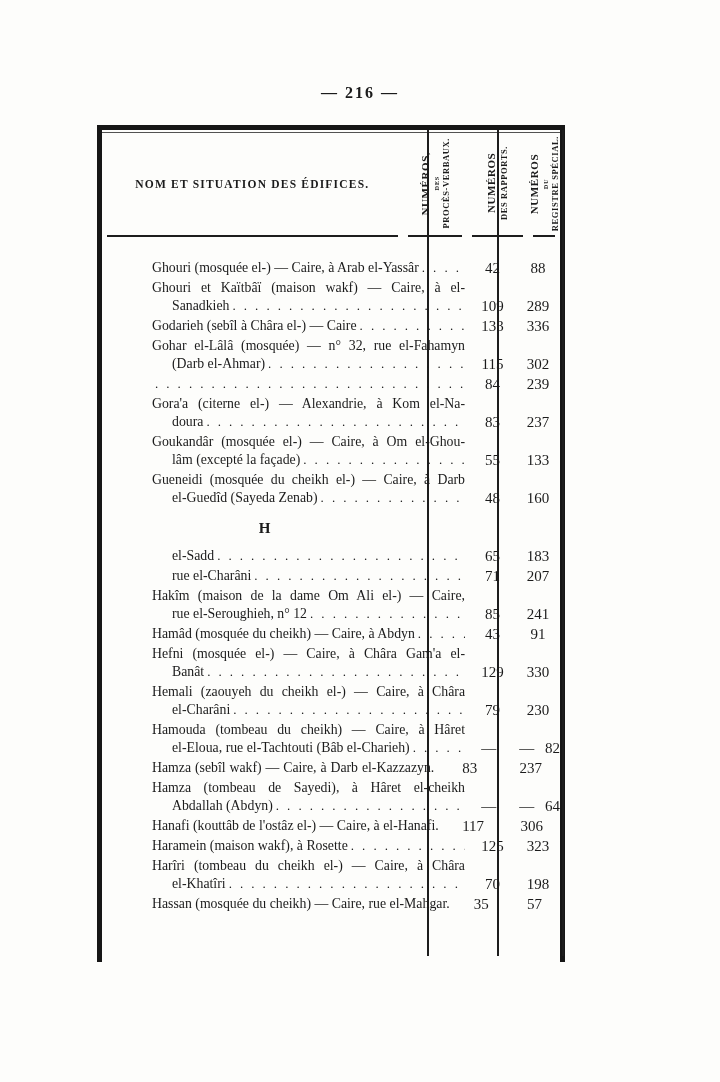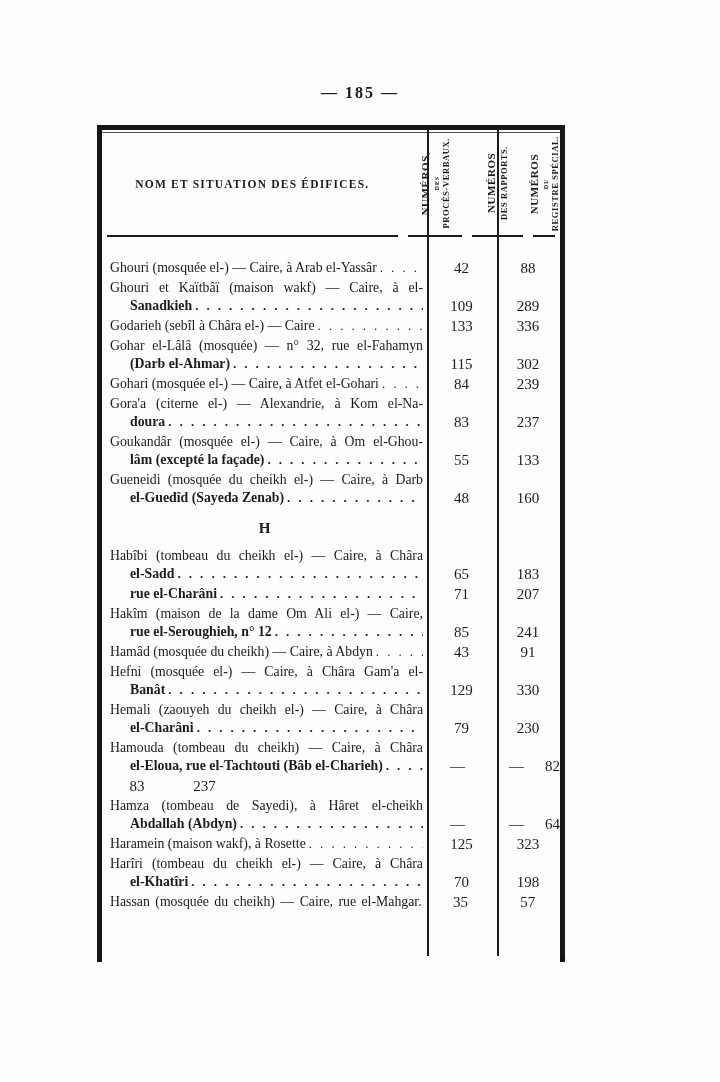--- a/index.html
+++ b/index.html
@@ -29,40 +29,40 @@
   .hc1{width:325px}.hc2{width:70px}.hc3{width:65px}.hc4{flex:1}
   .col1-title{font-weight:bold;font-size:11.5px;letter-spacing:1.2px;text-align:center;padding:0 10px;}
 
   .vhead{writing-mode:vertical-rl;transform:rotate(180deg);text-align:center;}
   .vl{font-weight:bold;letter-spacing:.6px;line-height:1.25;}
   .vl-lg{font-size:11px;}
   .vl-sm{font-size:6.5px;}
   .vl-md{font-size:8.5px;}
 
   .tbody{position:absolute;top:107px;left:0;right:0;bottom:0;padding-top:22px;box-sizing:border-box;}
-  .entry{display:flex;align-items:flex-end;margin-bottom:2px;}
+  .entry{display:flex;align-items:flex-end;margin-bottom:2px;margin-left:42px;}
   .cell-name{
     width:325px;box-sizing:border-box;padding-left:8px;padding-right:4px;
     font-size:13.8px;line-height:18px;
   }
   .line{height:18px;}
   .line-full{white-space:nowrap;overflow:hidden;text-align:justify;text-align-last:justify;}
-  .cont{padding-left:20px;font-weight:bold;}
+  .cont{padding-left:20px;}
   .line-last{display:flex;align-items:baseline;overflow:hidden;}
   .line-last .lt{white-space:nowrap;}
   .line-last .dots{flex:1 1 auto;overflow:hidden;white-space:nowrap;letter-spacing:2.4px;padding-left:3px;font-size:13px;}
   .cell-num{box-sizing:border-box;text-align:center;font-size:15px;line-height:18px;}
   .num-pv{width:70px}.num-rap{width:65px}.num-reg{flex:1}
   .sec-head{width:325px;box-sizing:border-box;text-align:center;font-weight:bold;font-size:15px;line-height:18px;margin:12px 0 10px;}
 </style>
 </head>
 <body>
 
 <div class="page">
-  <div class="folio">— 185 —</div>
+  <div class="folio">— 216 —</div>
 
   <div class="table-frame">
     <div class="vline vline1"></div>
     <div class="vline vline2"></div>
     <div class="vline vline3"></div>
 
     <div class="head-row">
       <div class="hc hc1">
         <div class="col1-title">NOM ET SITUATION DES ÉDIFICES.</div>
       </div>
@@ -131,21 +131,20 @@
               <span class="dots">. . . . . . . . . . . . . . . . . . . . . . . . . . . . . . . . . . . . . . . . . . . . . . . . . . . . . . . . . . . .</span>
             </div>
           </div>
           <div class="cell-num num-pv">115</div>
           <div class="cell-num num-rap">302</div>
           <div class="cell-num num-reg"></div>
         </div>
         <div class="entry">
           <div class="cell-name">
             <div class="line line-last">
-              <span class="lt">Gohari (mosquée el-) — Caire, à Atfet el-Gohari</span>
               <span class="dots">. . . . . . . . . . . . . . . . . . . . . . . . . . . . . . . . . . . . . . . . . . . . . . . . . . . . . . . . . . . .</span>
             </div>
           </div>
           <div class="cell-num num-pv">84</div>
           <div class="cell-num num-rap">239</div>
           <div class="cell-num num-reg"></div>
         </div>
         <div class="entry">
           <div class="cell-name">
             <div class="line line-full">Gora'a (citerne el-) — Alexandrie, à Kom el-Na-</div>
@@ -178,21 +177,20 @@
               <span class="dots">. . . . . . . . . . . . . . . . . . . . . . . . . . . . . . . . . . . . . . . . . . . . . . . . . . . . . . . . . . . .</span>
             </div>
           </div>
           <div class="cell-num num-pv">48</div>
           <div class="cell-num num-rap">160</div>
           <div class="cell-num num-reg"></div>
         </div>
         <div class="sec-head">H</div>
         <div class="entry">
           <div class="cell-name">
-            <div class="line line-full">Habîbi (tombeau du cheikh el-) — Caire, à Châra</div>
             <div class="line line-last cont">
               <span class="lt">el-Sadd</span>
               <span class="dots">. . . . . . . . . . . . . . . . . . . . . . . . . . . . . . . . . . . . . . . . . . . . . . . . . . . . . . . . . . . .</span>
             </div>
           </div>
           <div class="cell-num num-pv">65</div>
           <div class="cell-num num-rap">183</div>
           <div class="cell-num num-reg"></div>
         </div>
         <div class="entry">
@@ -248,49 +246,60 @@
               <span class="lt">el-Charâni</span>
               <span class="dots">. . . . . . . . . . . . . . . . . . . . . . . . . . . . . . . . . . . . . . . . . . . . . . . . . . . . . . . . . . . .</span>
             </div>
           </div>
           <div class="cell-num num-pv">79</div>
           <div class="cell-num num-rap">230</div>
           <div class="cell-num num-reg"></div>
         </div>
         <div class="entry">
           <div class="cell-name">
-            <div class="line line-full">Hamouda (tombeau du cheikh) — Caire, à Châra</div>
+            <div class="line line-full">Hamouda (tombeau du cheikh) — Caire, à Hâret</div>
             <div class="line line-last cont">
               <span class="lt">el-Eloua, rue el-Tachtouti (Bâb el-Charieh)</span>
               <span class="dots">. . . . . . . . . . . . . . . . . . . . . . . . . . . . . . . . . . . . . . . . . . . . . . . . . . . . . . . . . . . .</span>
             </div>
           </div>
           <div class="cell-num num-pv">—</div>
           <div class="cell-num num-rap">—</div>
           <div class="cell-num num-reg">82</div>
         </div>
         <div class="entry">
+          <div class="cell-name">
+            <div class="line line-full">Hamza (sebîl wakf) — Caire, à Darb el-Kazzazyn.</div>
+          </div>
           <div class="cell-num num-pv">83</div>
           <div class="cell-num num-rap">237</div>
           <div class="cell-num num-reg"></div>
         </div>
         <div class="entry">
           <div class="cell-name">
             <div class="line line-full">Hamza (tombeau de Sayedi), à Hâret el-cheikh</div>
             <div class="line line-last cont">
               <span class="lt">Abdallah (Abdyn)</span>
               <span class="dots">. . . . . . . . . . . . . . . . . . . . . . . . . . . . . . . . . . . . . . . . . . . . . . . . . . . . . . . . . . . .</span>
             </div>
           </div>
           <div class="cell-num num-pv">—</div>
           <div class="cell-num num-rap">—</div>
           <div class="cell-num num-reg">64</div>
         </div>
         <div class="entry">
           <div class="cell-name">
+            <div class="line line-full">Hanafi (kouttâb de l'ostâz el-) — Caire, à el-Hanafi.</div>
+          </div>
+          <div class="cell-num num-pv">117</div>
+          <div class="cell-num num-rap">306</div>
+          <div class="cell-num num-reg"></div>
+        </div>
+        <div class="entry">
+          <div class="cell-name">
             <div class="line line-last">
               <span class="lt">Haramein (maison wakf), à Rosette</span>
               <span class="dots">. . . . . . . . . . . . . . . . . . . . . . . . . . . . . . . . . . . . . . . . . . . . . . . . . . . . . . . . . . . .</span>
             </div>
           </div>
           <div class="cell-num num-pv">125</div>
           <div class="cell-num num-rap">323</div>
           <div class="cell-num num-reg"></div>
         </div>
         <div class="entry">

